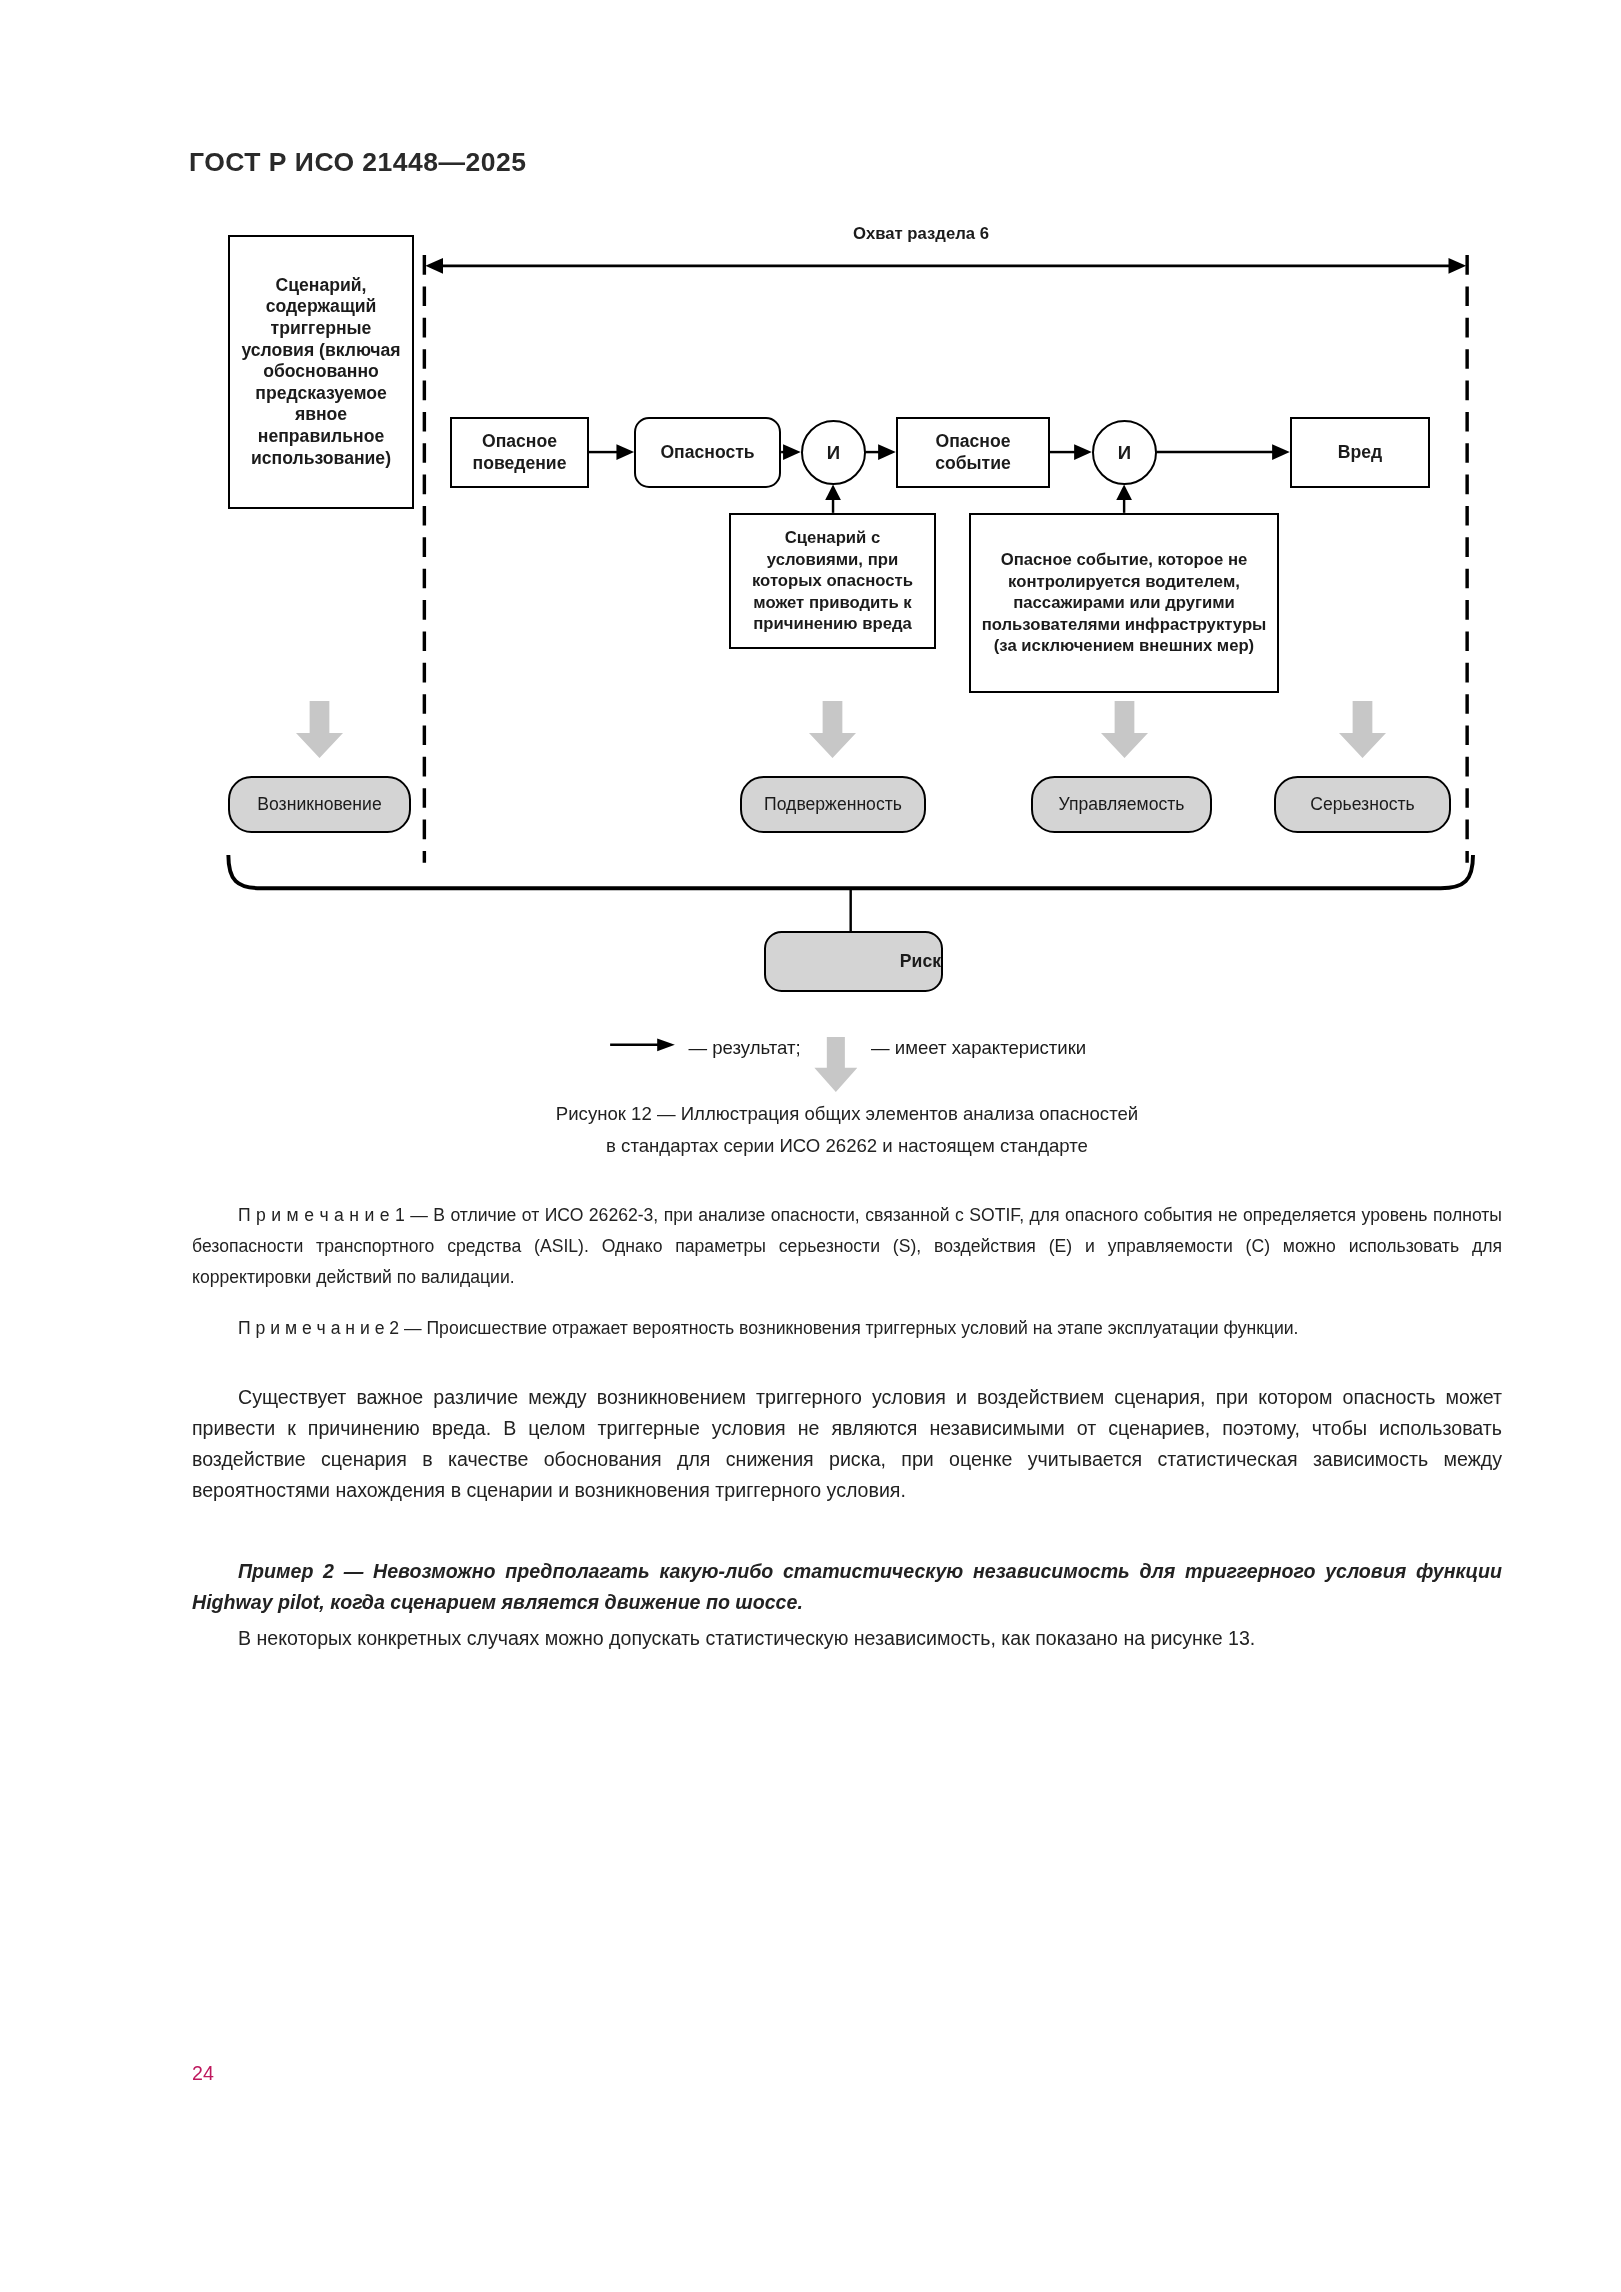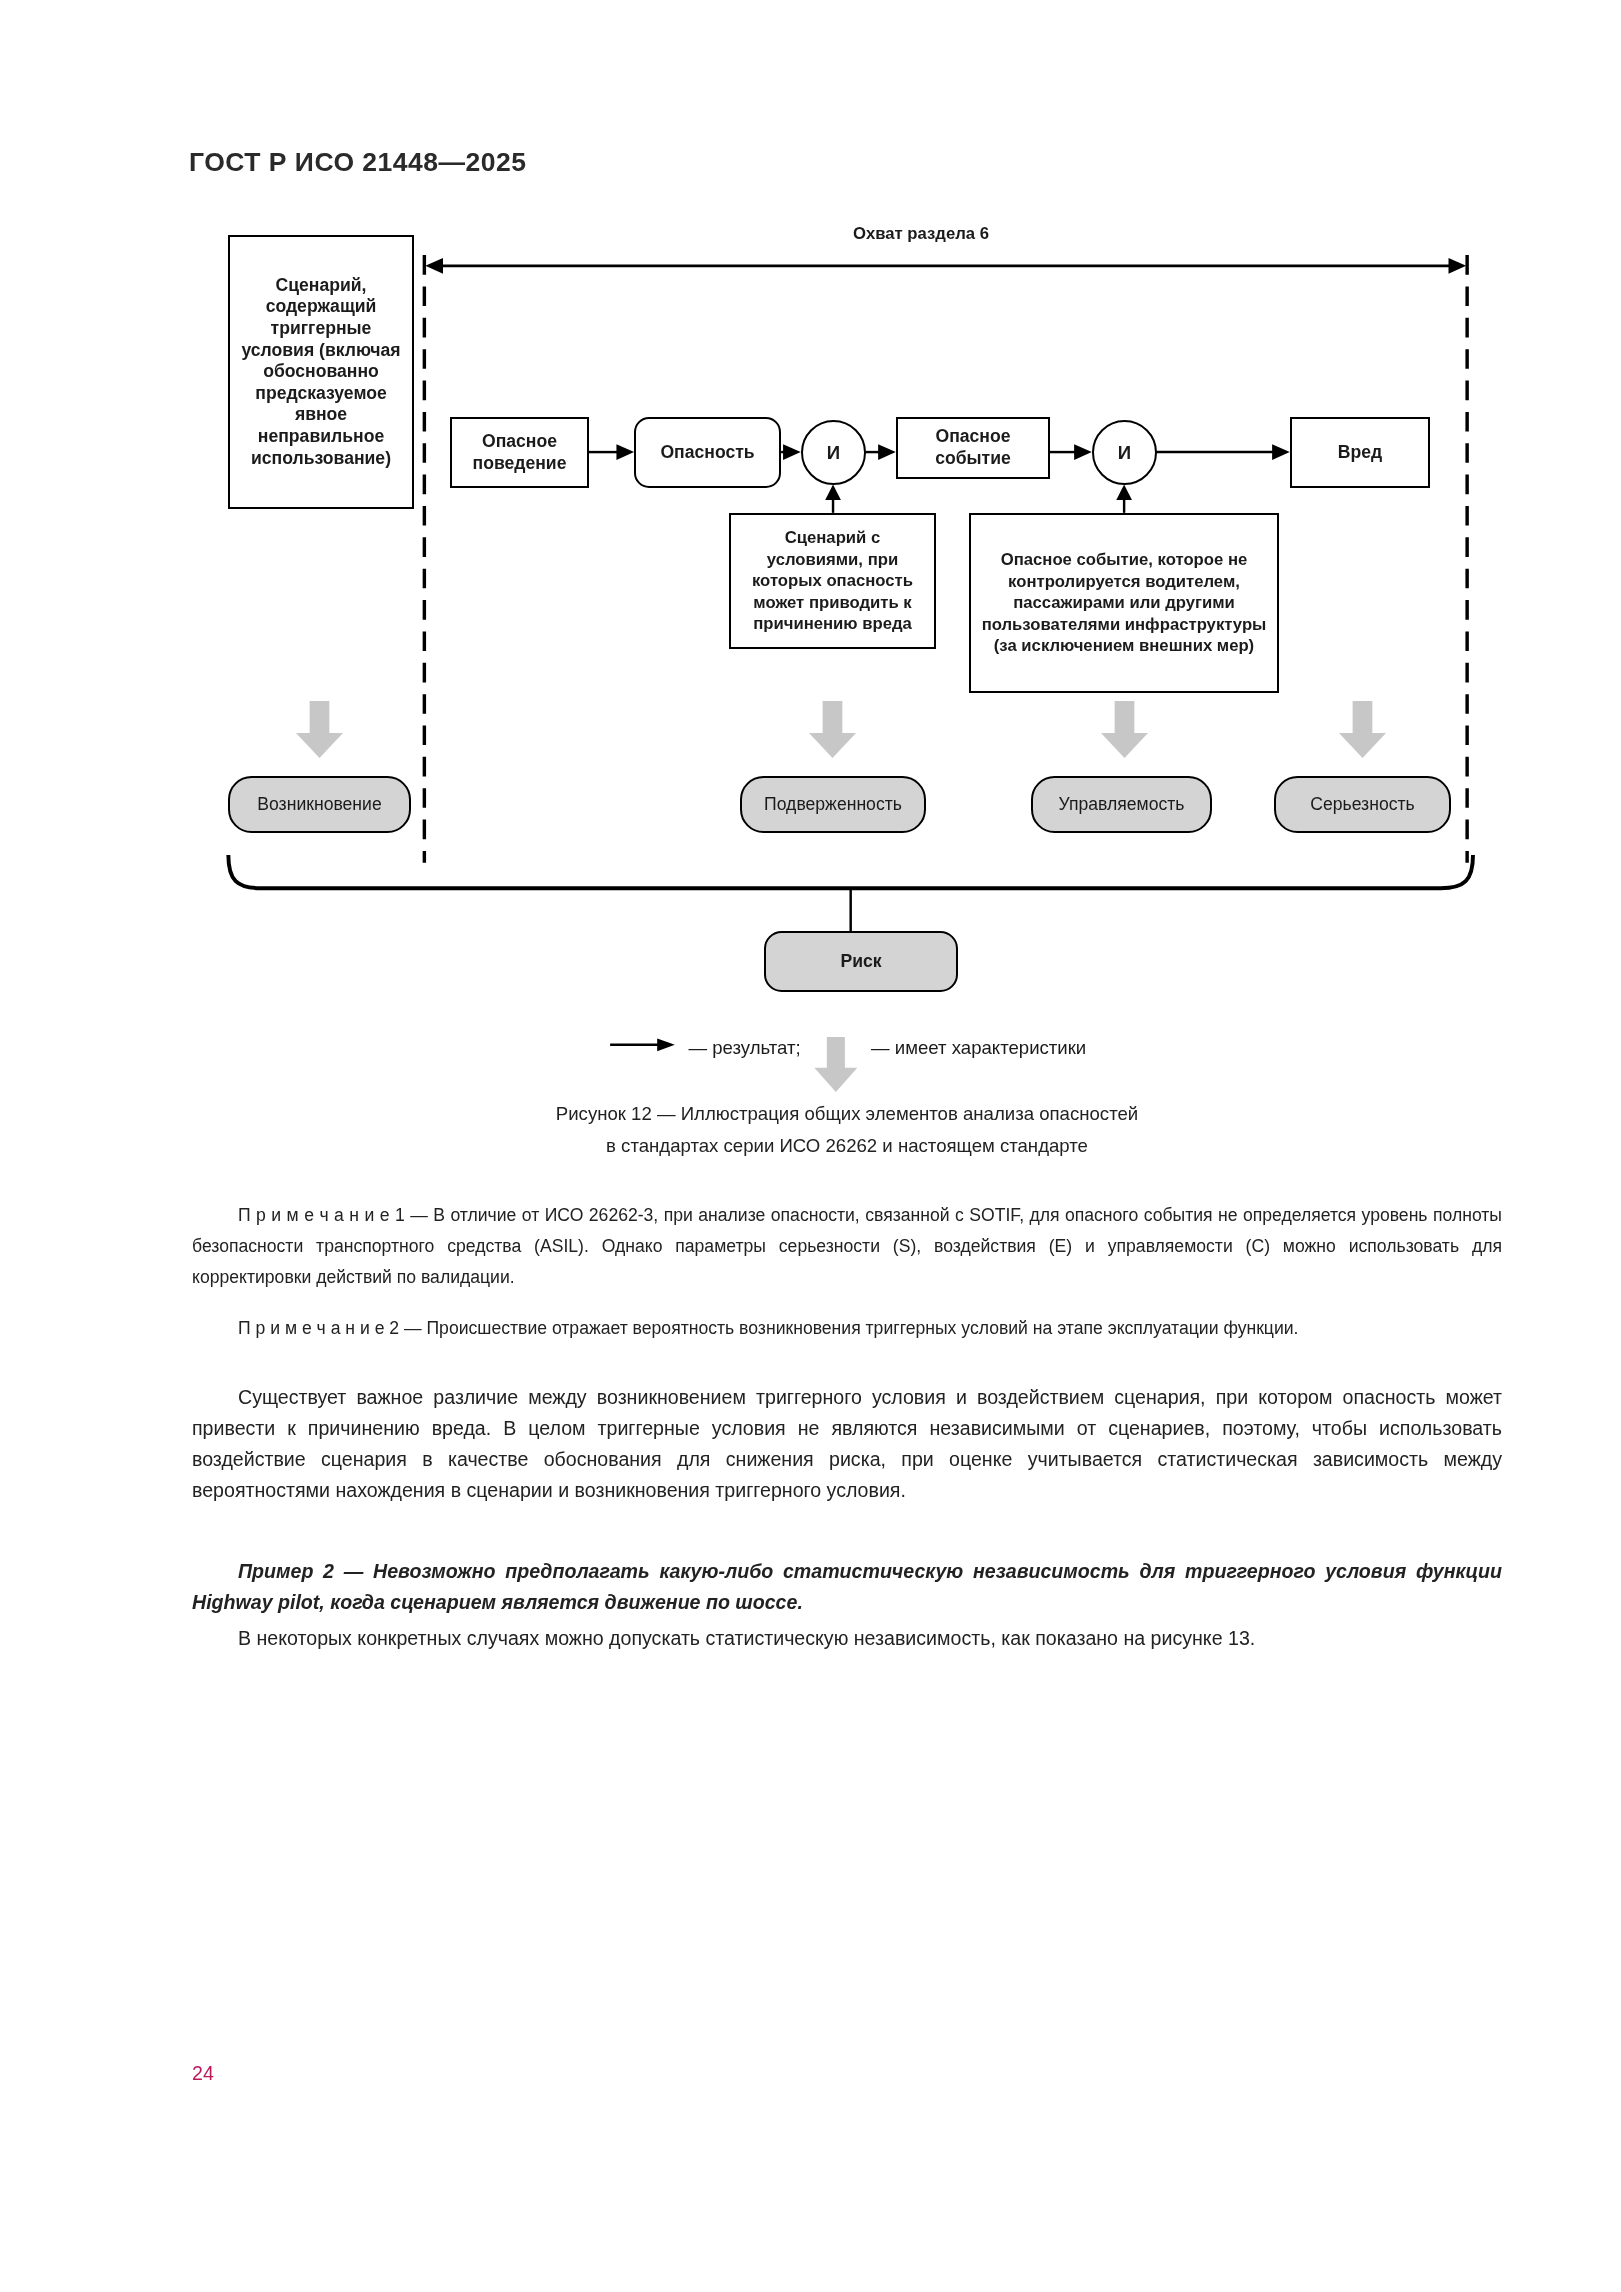--- a/index.html
+++ b/index.html
@@ -39,23 +39,23 @@
     position:absolute;width:47px;height:57px;background:#c7c7c7;
     clip-path:polygon(29% 0,71% 0,71% 56%,100% 56%,50% 100%,0% 56%,29% 56%);
   }
   .graybox{
     position:absolute;height:57px;
     background:#d4d4d4;border:2px solid #000;border-radius:23.5px;
     display:flex;align-items:center;justify-content:center;
     font-weight:normal;font-size:17.6px;box-sizing:border-box;
   }
   .riskbox{
-    position:absolute;left:764px;top:931px;width:194px;height:61px;
+    position:absolute;left:764px;top:931px;width:179px;height:61px;
     background:#d4d4d4;border:2px solid #000;border-radius:17.6px;
-    display:flex;align-items:center;justify-content:center;
+    display:flex;align-items:center;justify-content:flex-end;
     font-weight:bold;font-size:17.6px;box-sizing:border-box;
   }
   .legend{
     position:absolute;left:192px;top:1037px;width:1310px;height:59px;
     display:flex;align-items:flex-start;justify-content:center;gap:13.7px;
     font-size:18.6px;
   }
   .legend .garrow{
     display:inline-block;width:43px;height:55px;background:#c7c7c7;
     clip-path:polygon(29% 0,71% 0,71% 56%,100% 56%,50% 100%,0% 56%,29% 56%);
@@ -129,21 +129,21 @@
 
   <div class="box" style="left:450px;top:417px;width:139px;height:71px;">
     <span>Опасное поведение</span>
   </div>
   <div class="box" style="left:634px;top:417px;width:147px;height:71px;border-radius:15px;">
     <span>Опасность</span>
   </div>
   <div class="circle" style="left:801px;top:420px;width:65px;height:65px;">
     <span>И</span>
   </div>
-  <div class="box" style="left:896px;top:417px;width:154px;height:62px;">
+  <div class="box" style="left:896px;top:417px;width:154px;height:71px;">
     <span>Опасное событие</span>
   </div>
   <div class="circle" style="left:1092px;top:420px;width:65px;height:65px;">
     <span>И</span>
   </div>
   <div class="box" style="left:1290px;top:417px;width:140px;height:71px;">
     <span>Вред</span>
   </div>
 
   <div class="box annot" style="left:729px;top:513px;width:207px;height:136px;">

